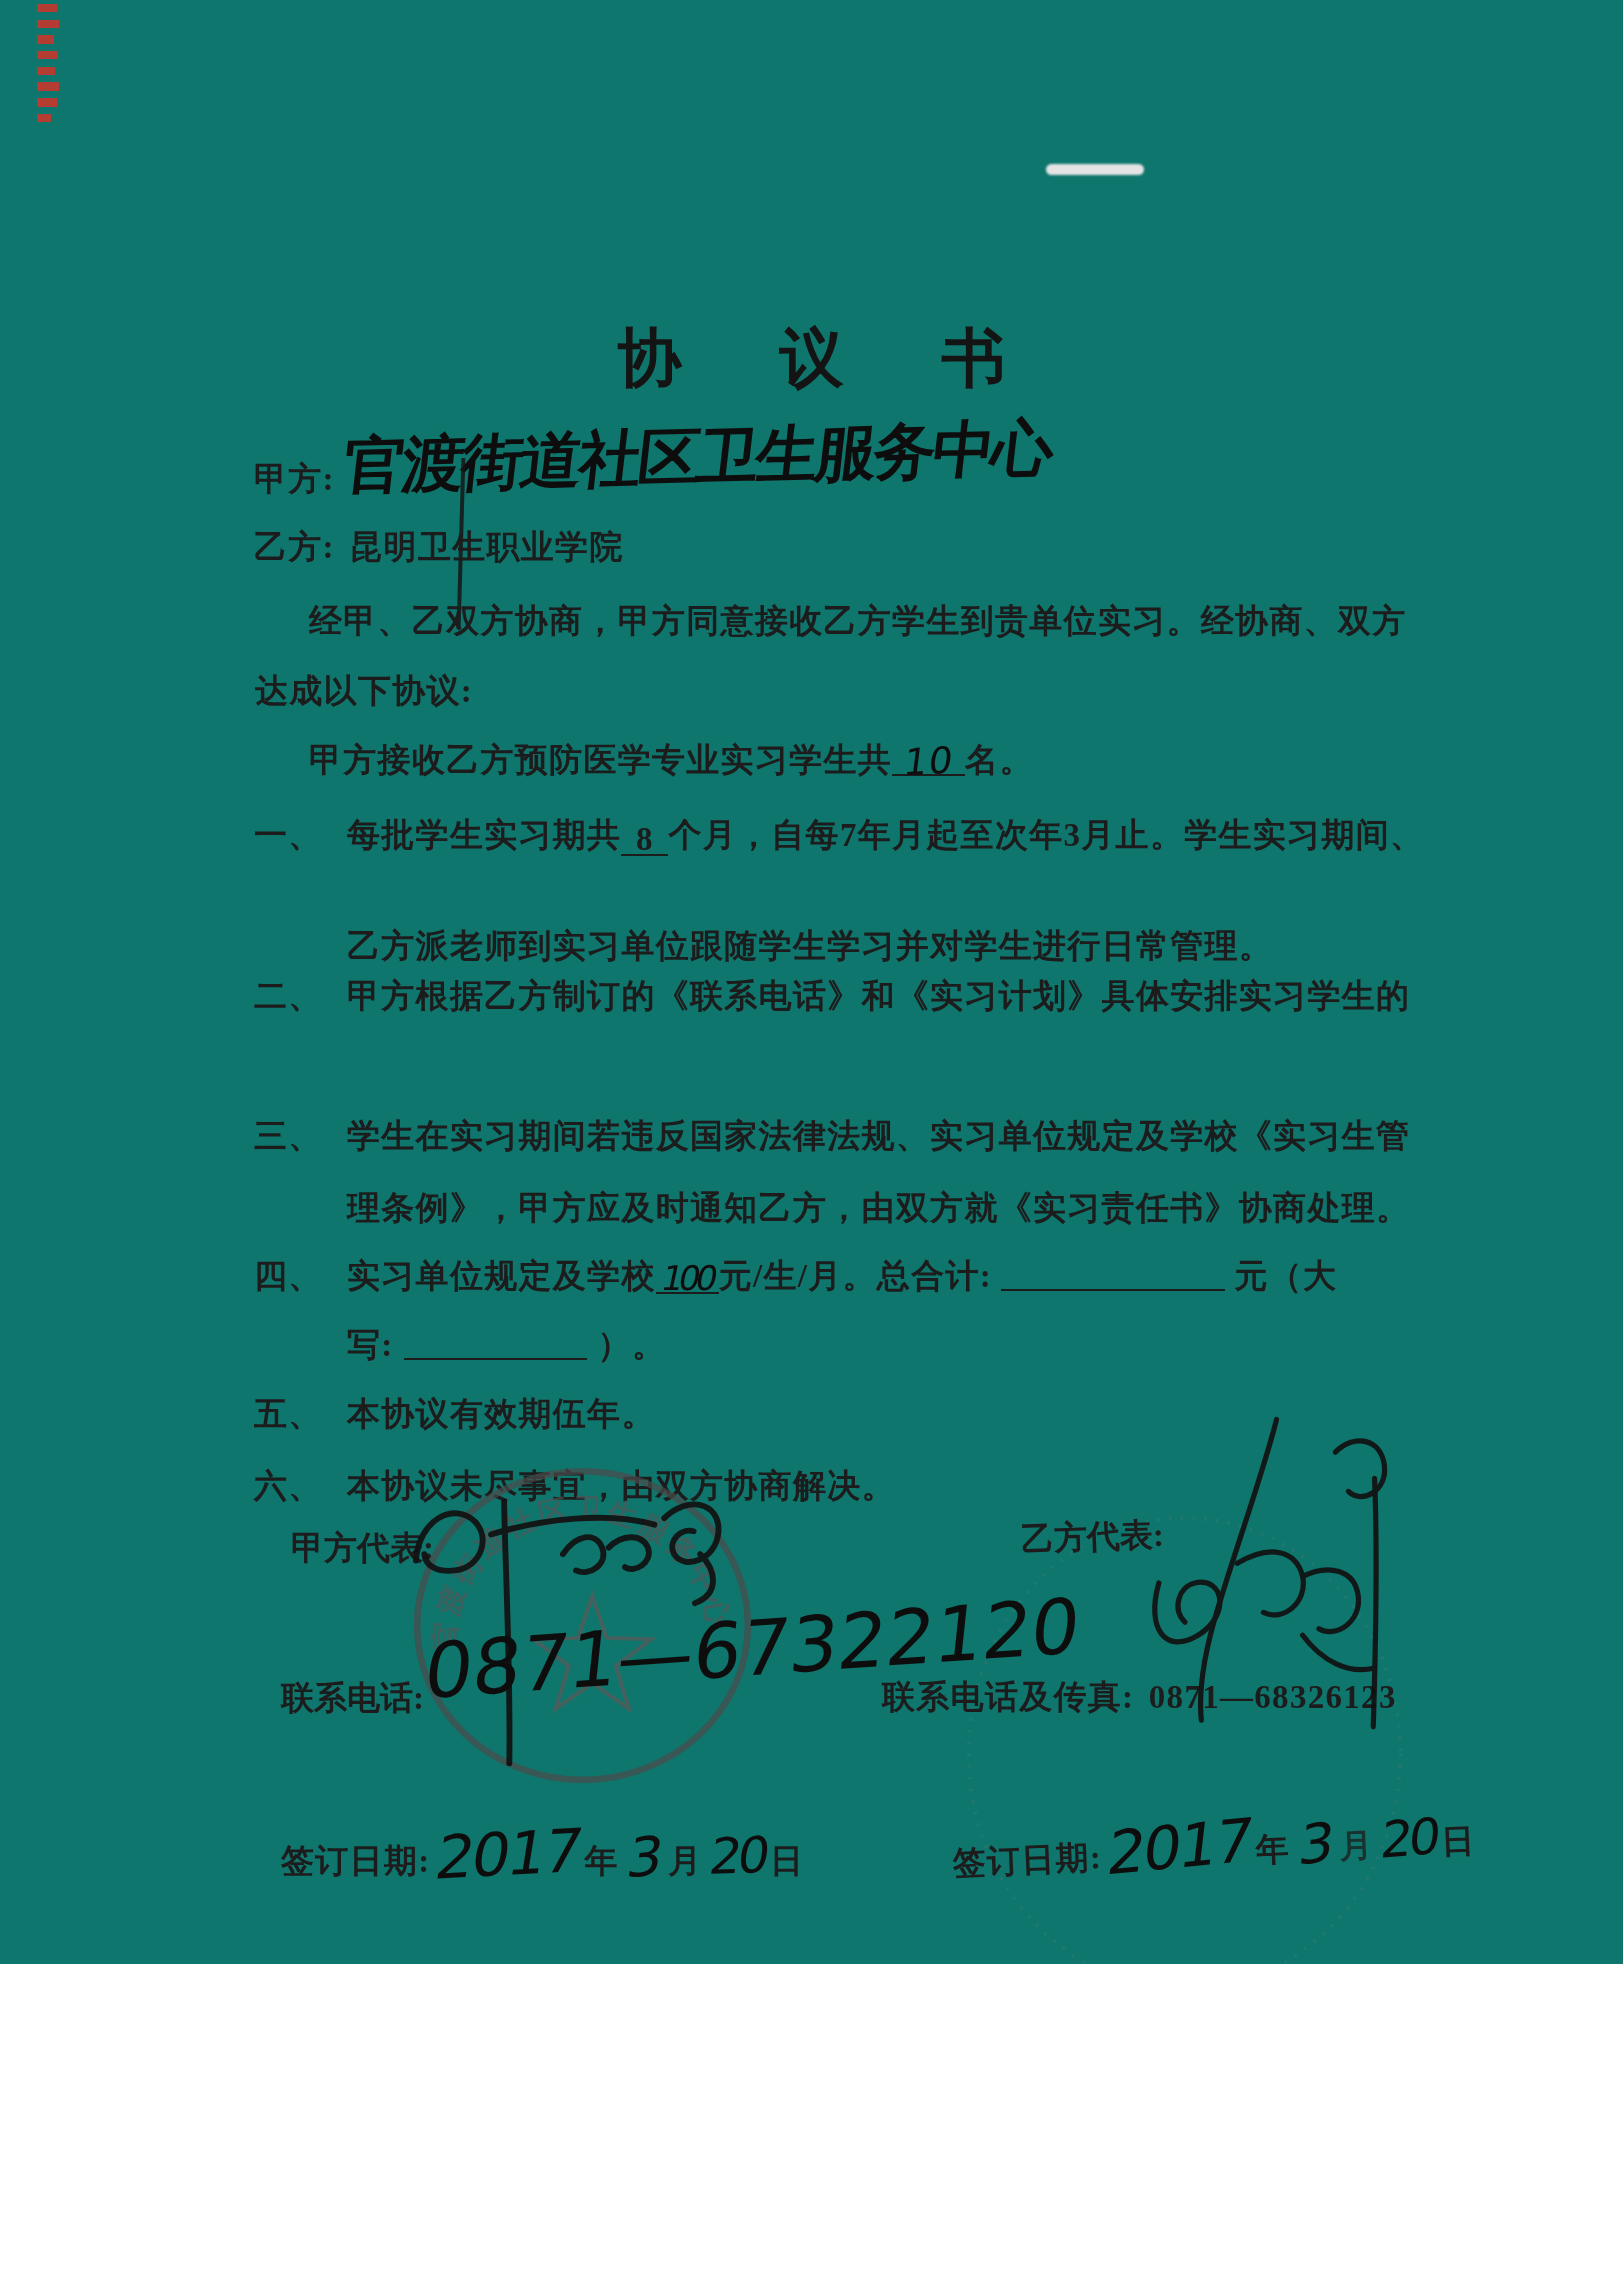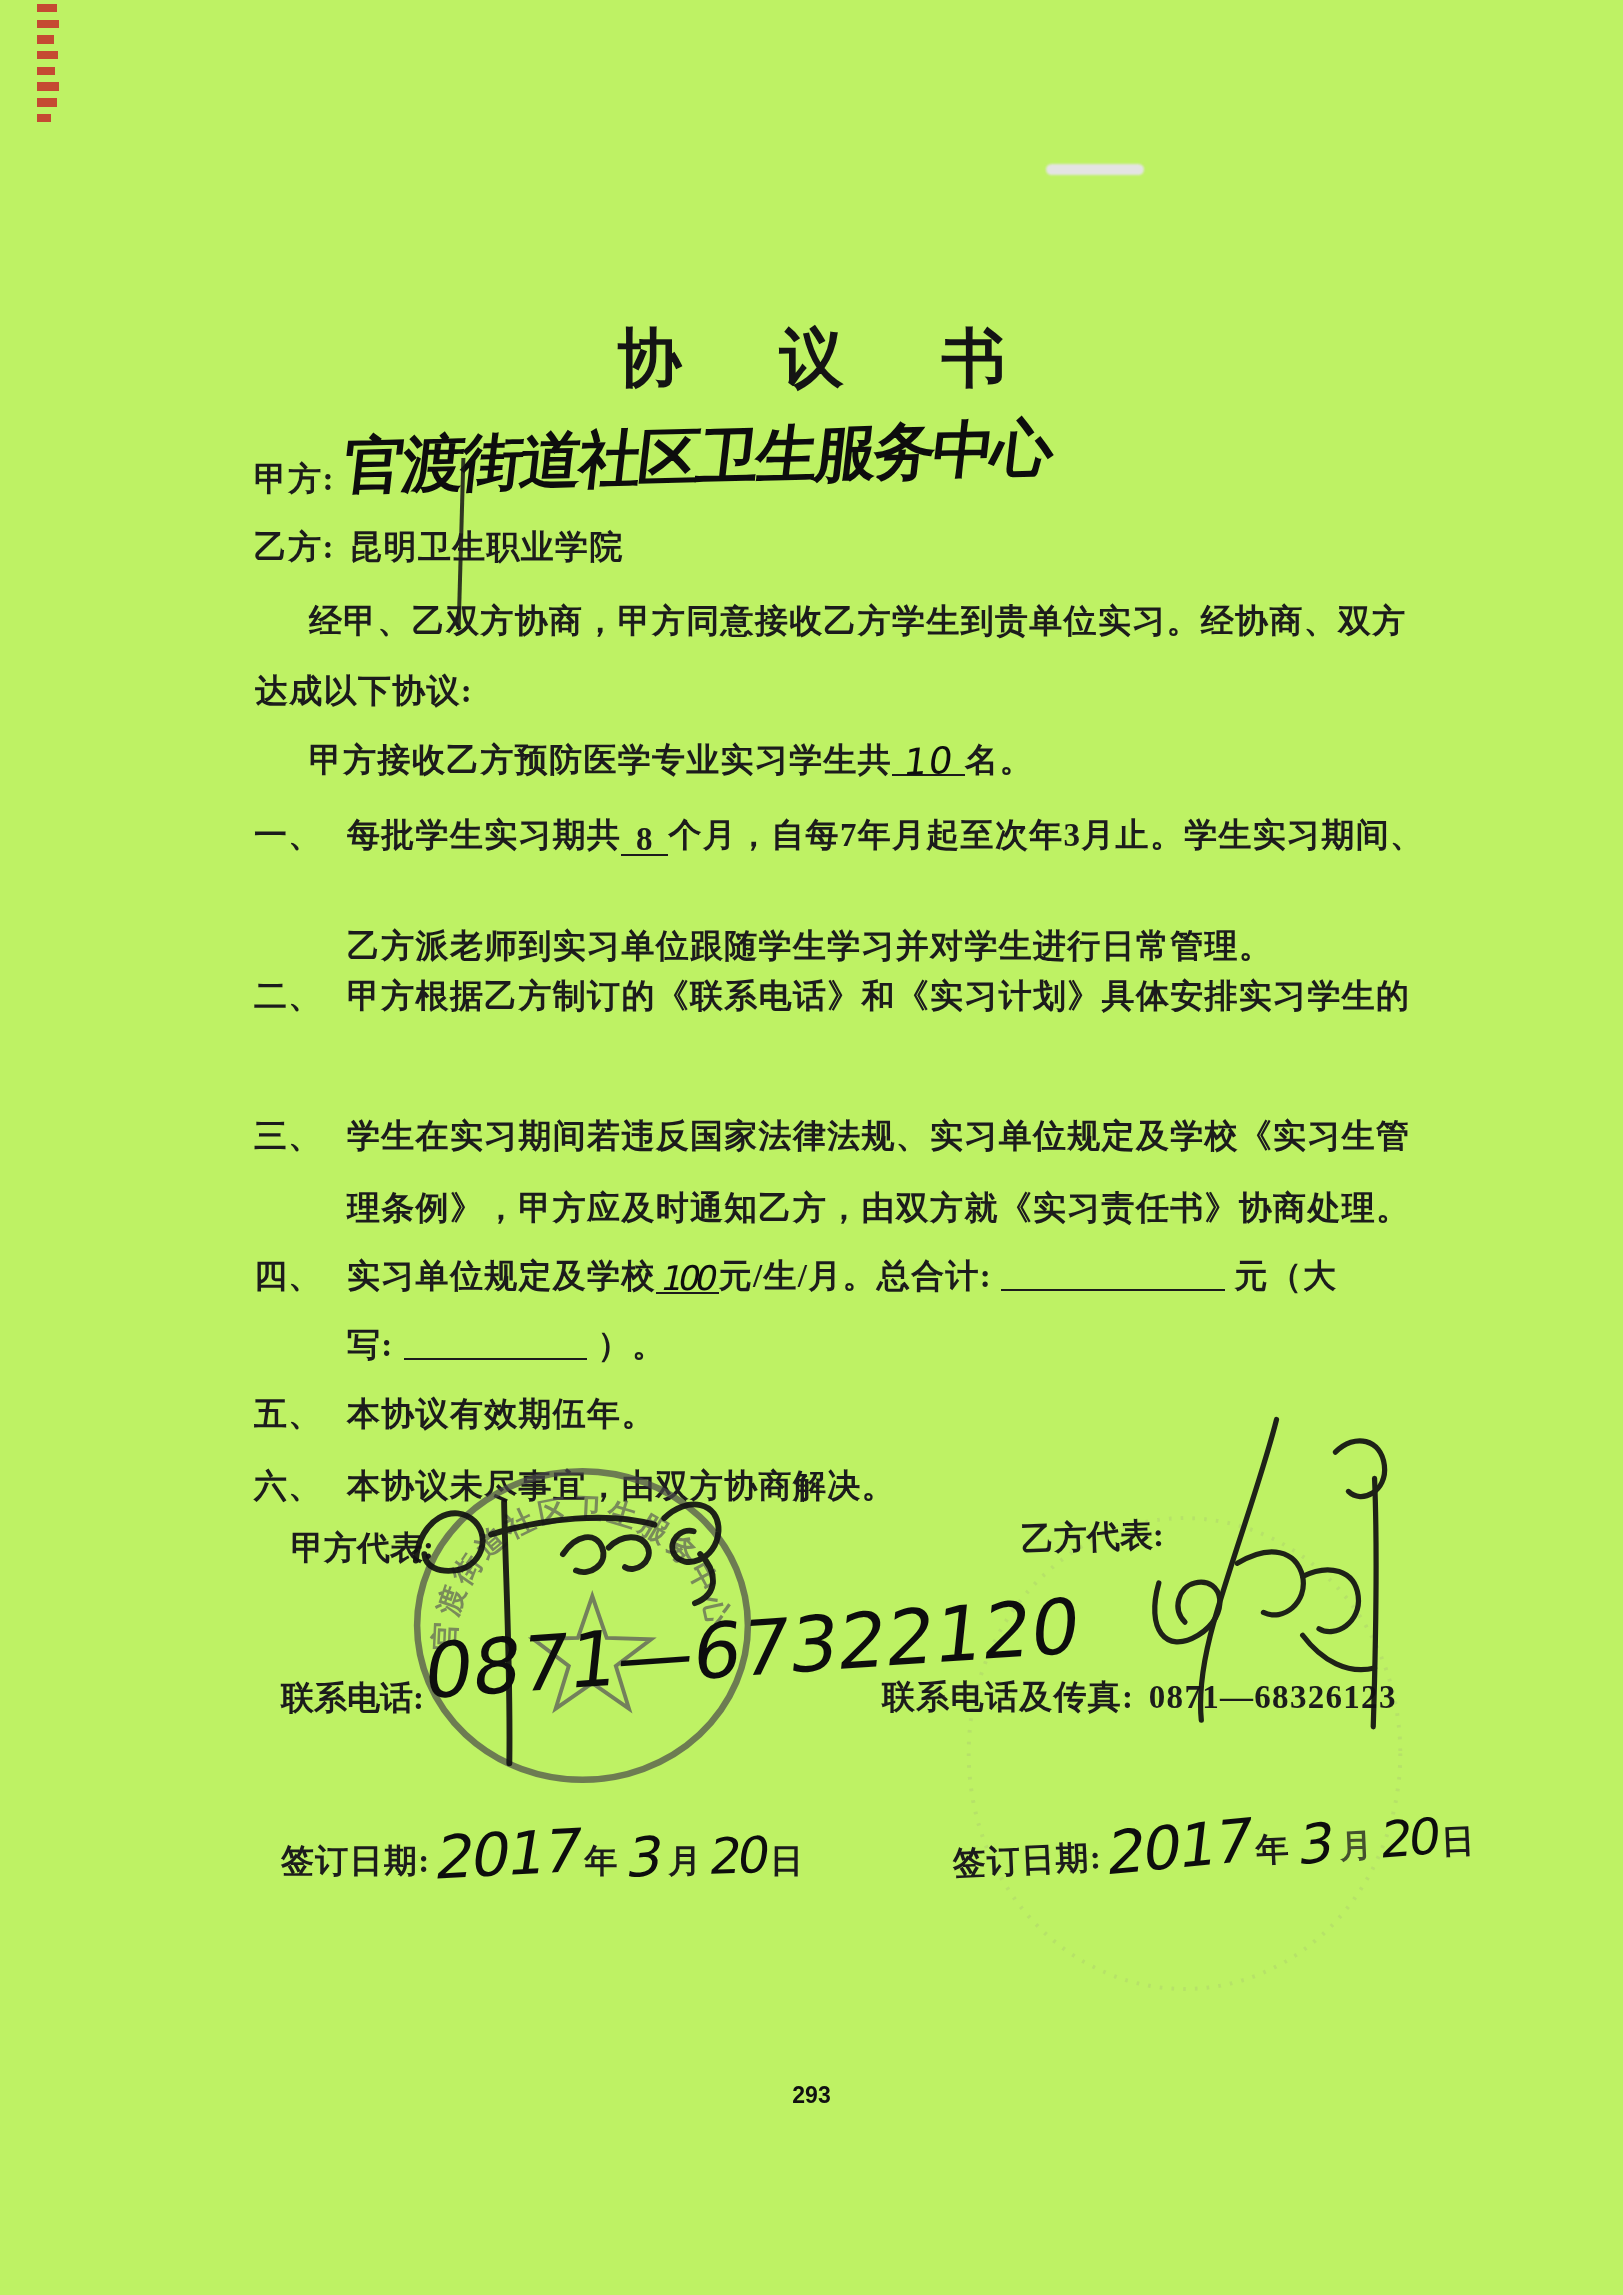--- a/index.html
+++ b/index.html
@@ -1,17 +1,17 @@
 <!DOCTYPE html>
 <html style="font-size:10.5px"><head>
 <meta charset="utf-8">
 <style>
   html,body{margin:0;padding:0;background:#ffffff;}
   .page{
-    position:relative;width:1623px;height:2295px;background:#bef264;
+    position:relative;width:1623px;height:1964px;background:#0f766e;
     font-family:"Liberation Serif","DejaVu Serif",serif;color:#1c1c1c;overflow:hidden;
   }
   .line{position:absolute;white-space:nowrap;font-size:33px;font-weight:600;letter-spacing:1.3px;}
   .title{
     position:absolute;top:315px;left:0;width:100%;margin:0;text-align:center;
     font-size:64px;font-weight:700;letter-spacing:41px;text-indent:41px;color:#141414;
   }
   .cnum{display:inline-block;width:93px;}
   .blank{display:inline-block;border-bottom:2.6px solid #1c1c1c;height:33px;vertical-align:-3.9px;text-align:center;}
   .w70{width:47px;} .w95{width:63px;} .w110{width:73px;} .w280{width:183px;} .w340{width:224px;}

